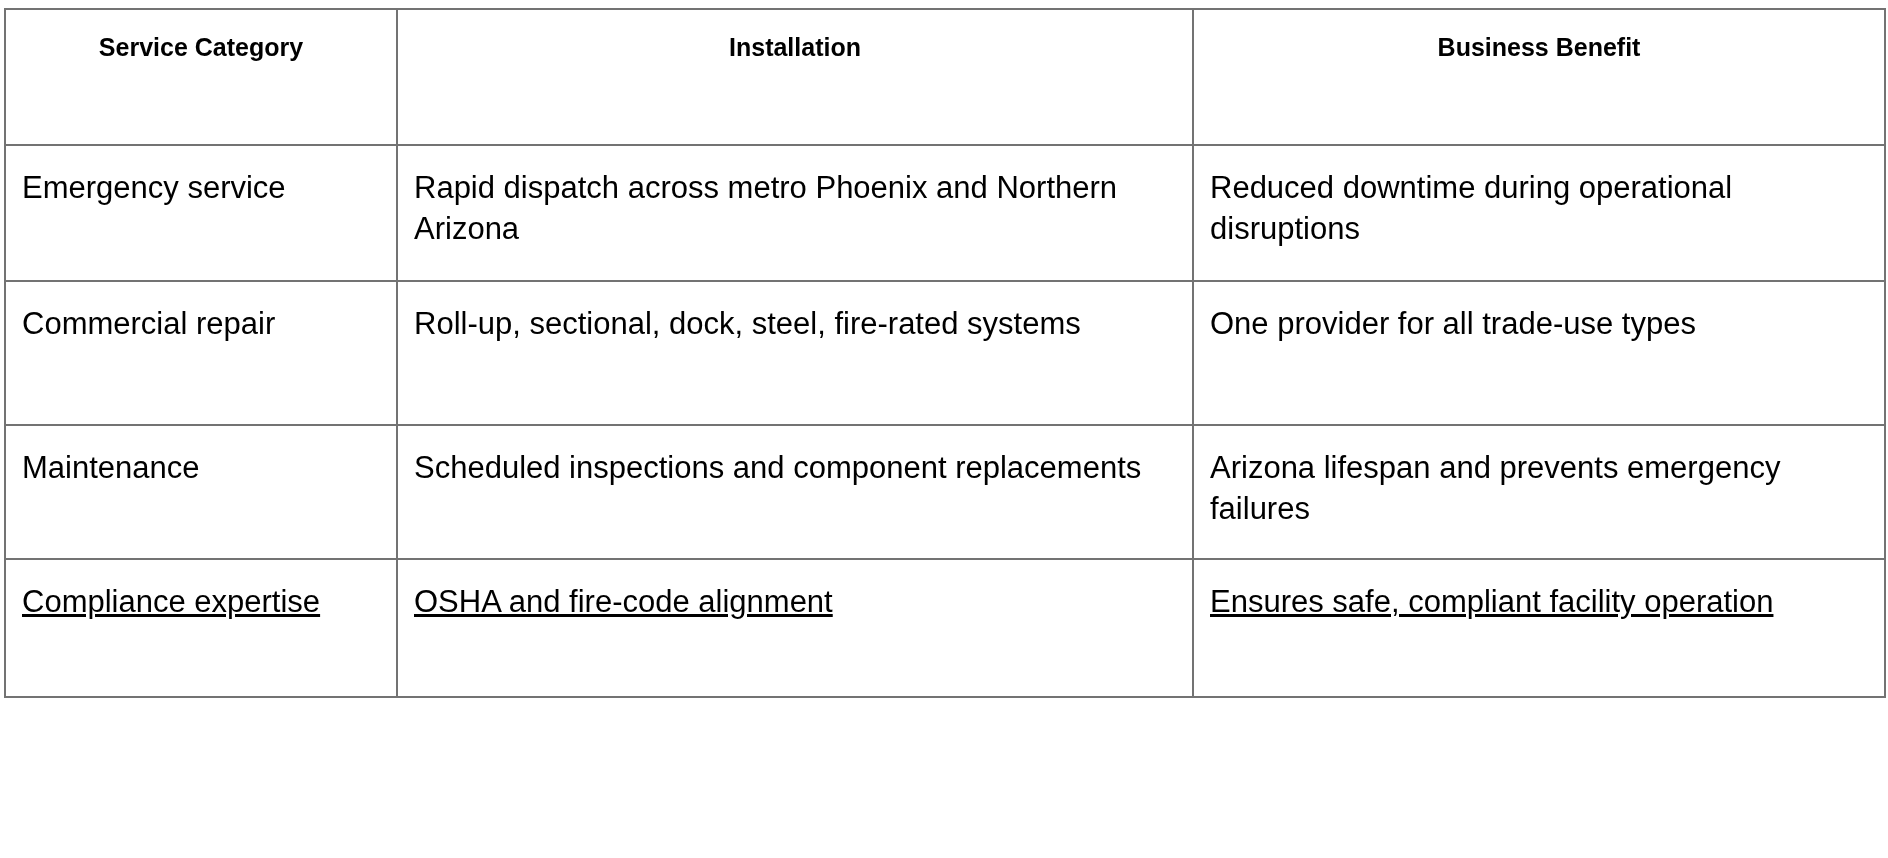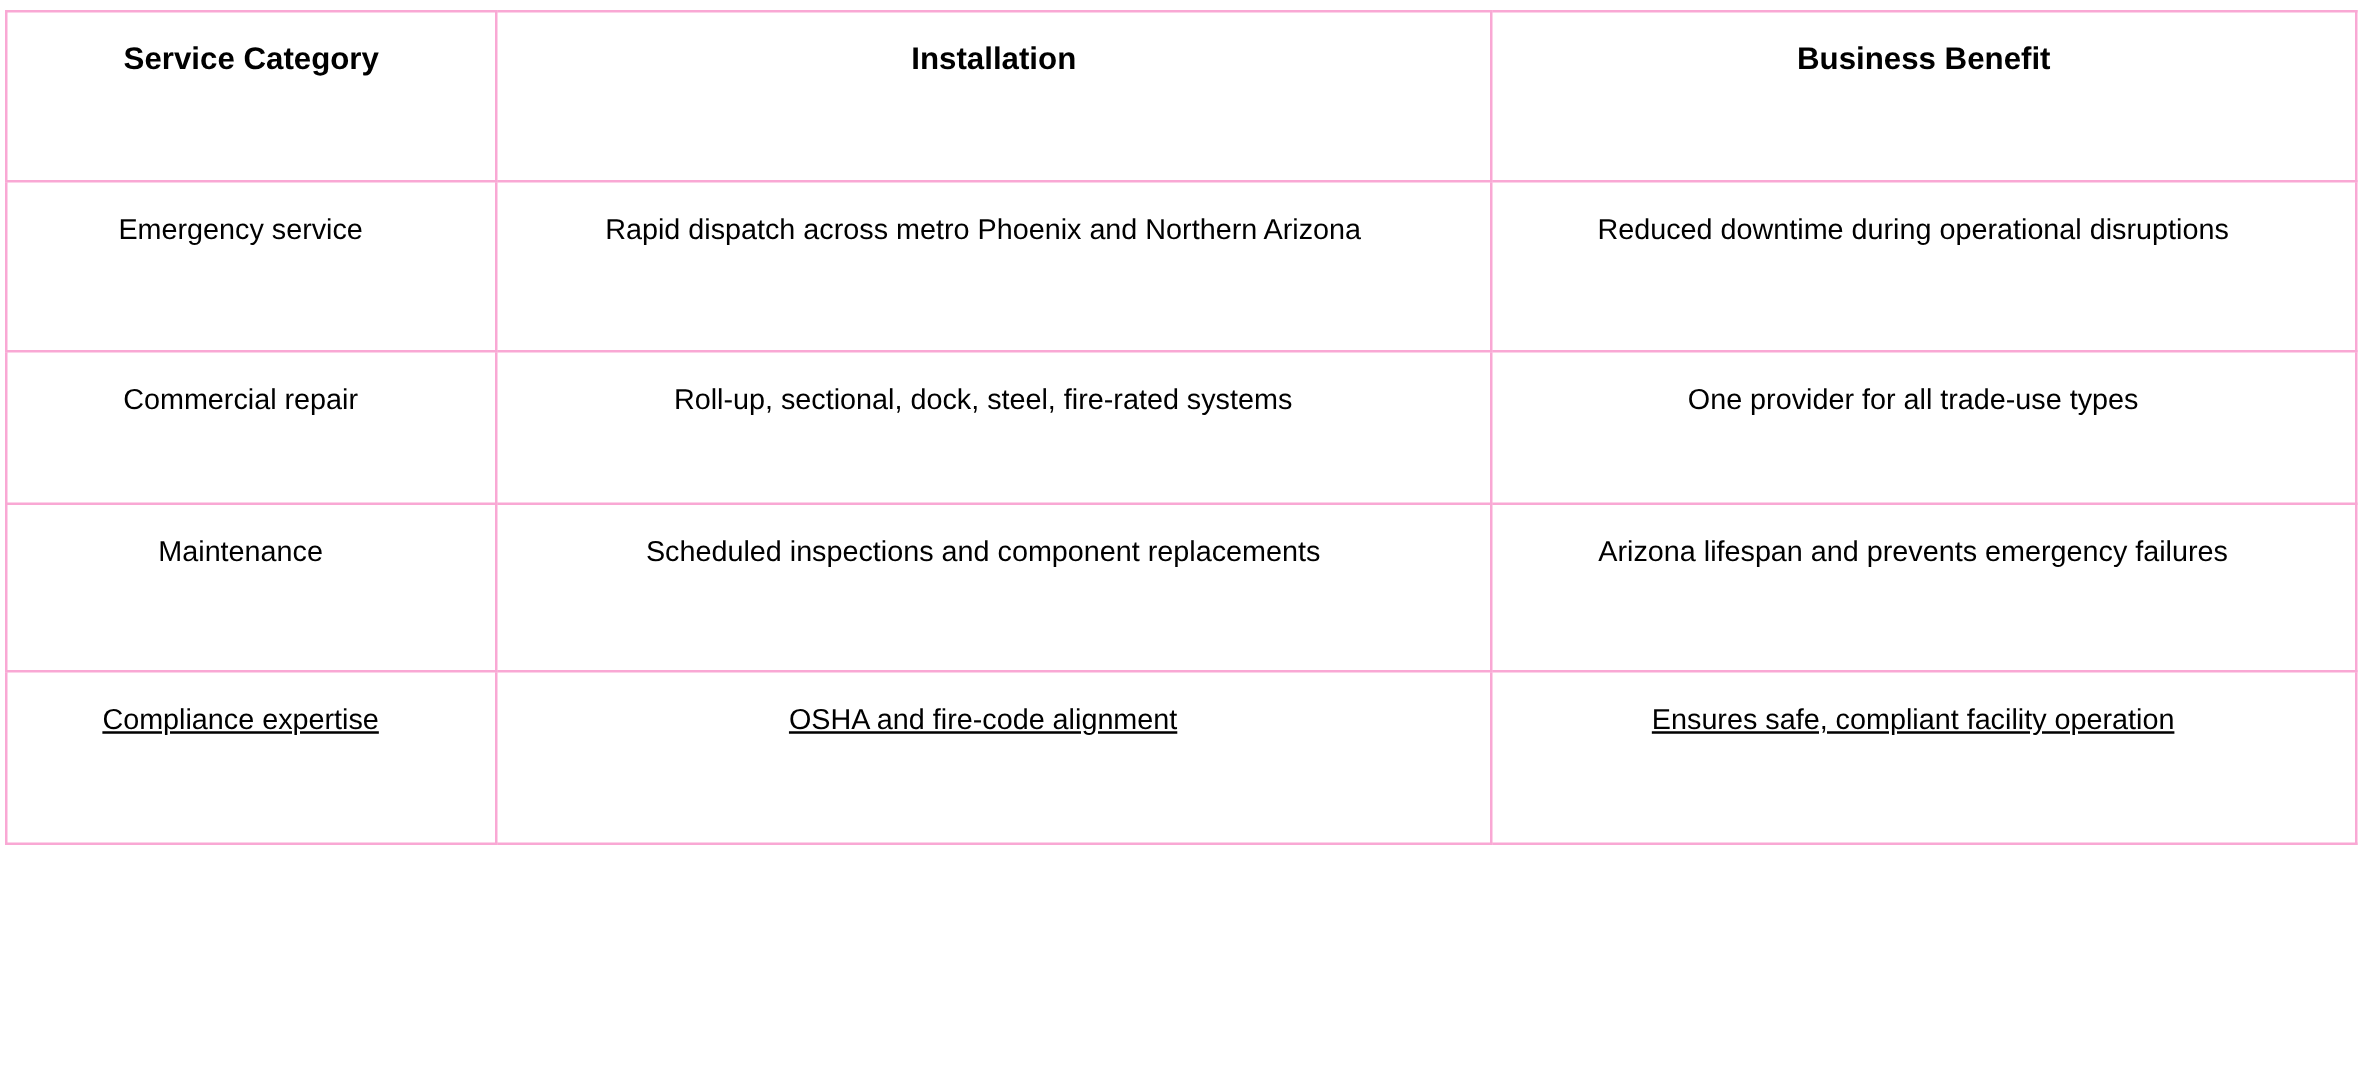--- a/index.html
+++ b/index.html
@@ -26,41 +26,40 @@
     table-layout: fixed;
     margin-left: 4px;
     width: 1880px;
   }
   table.service-table col.c1 { width: 392px; }
   table.service-table col.c2 { width: 796px; }
   table.service-table col.c3 { width: 692px; }
 
   table.service-table th,
   table.service-table td {
-    border: 2px solid #f9a8d4;
+    border: 2px solid #737373;
     vertical-align: top;
     box-sizing: border-box;
   }
   table.service-table th {
     text-align: center;
     font-weight: bold;
     font-size: 25px;
     line-height: 1.25;
     height: 136px;
     padding: 22px 14px 0 14px;
   }
   table.service-table td {
-    font-size: 23px;
+    font-size: 31px;
     line-height: 1.32;
     padding: 22px 33px 0 16px;
     font-weight: normal;
-    text-align: center;
   }
   tr.row-emergency td { height: 136px; }
-  tr.row-commercial td { height: 122px; }
+  tr.row-commercial td { height: 144px; }
   tr.row-installation td { height: 138px; }
   tr.row-maintenance td { height: 134px; }
   tr.row-compliance td { height: 138px; text-decoration: underline; }
 
   td.col-category { padding-left: 17px; }
   td.col-capabilities { padding-left: 20px; }
   td.col-benefit { padding-left: 20px; margin-top: 44px; }
 </style>
 </head>
 <body>

